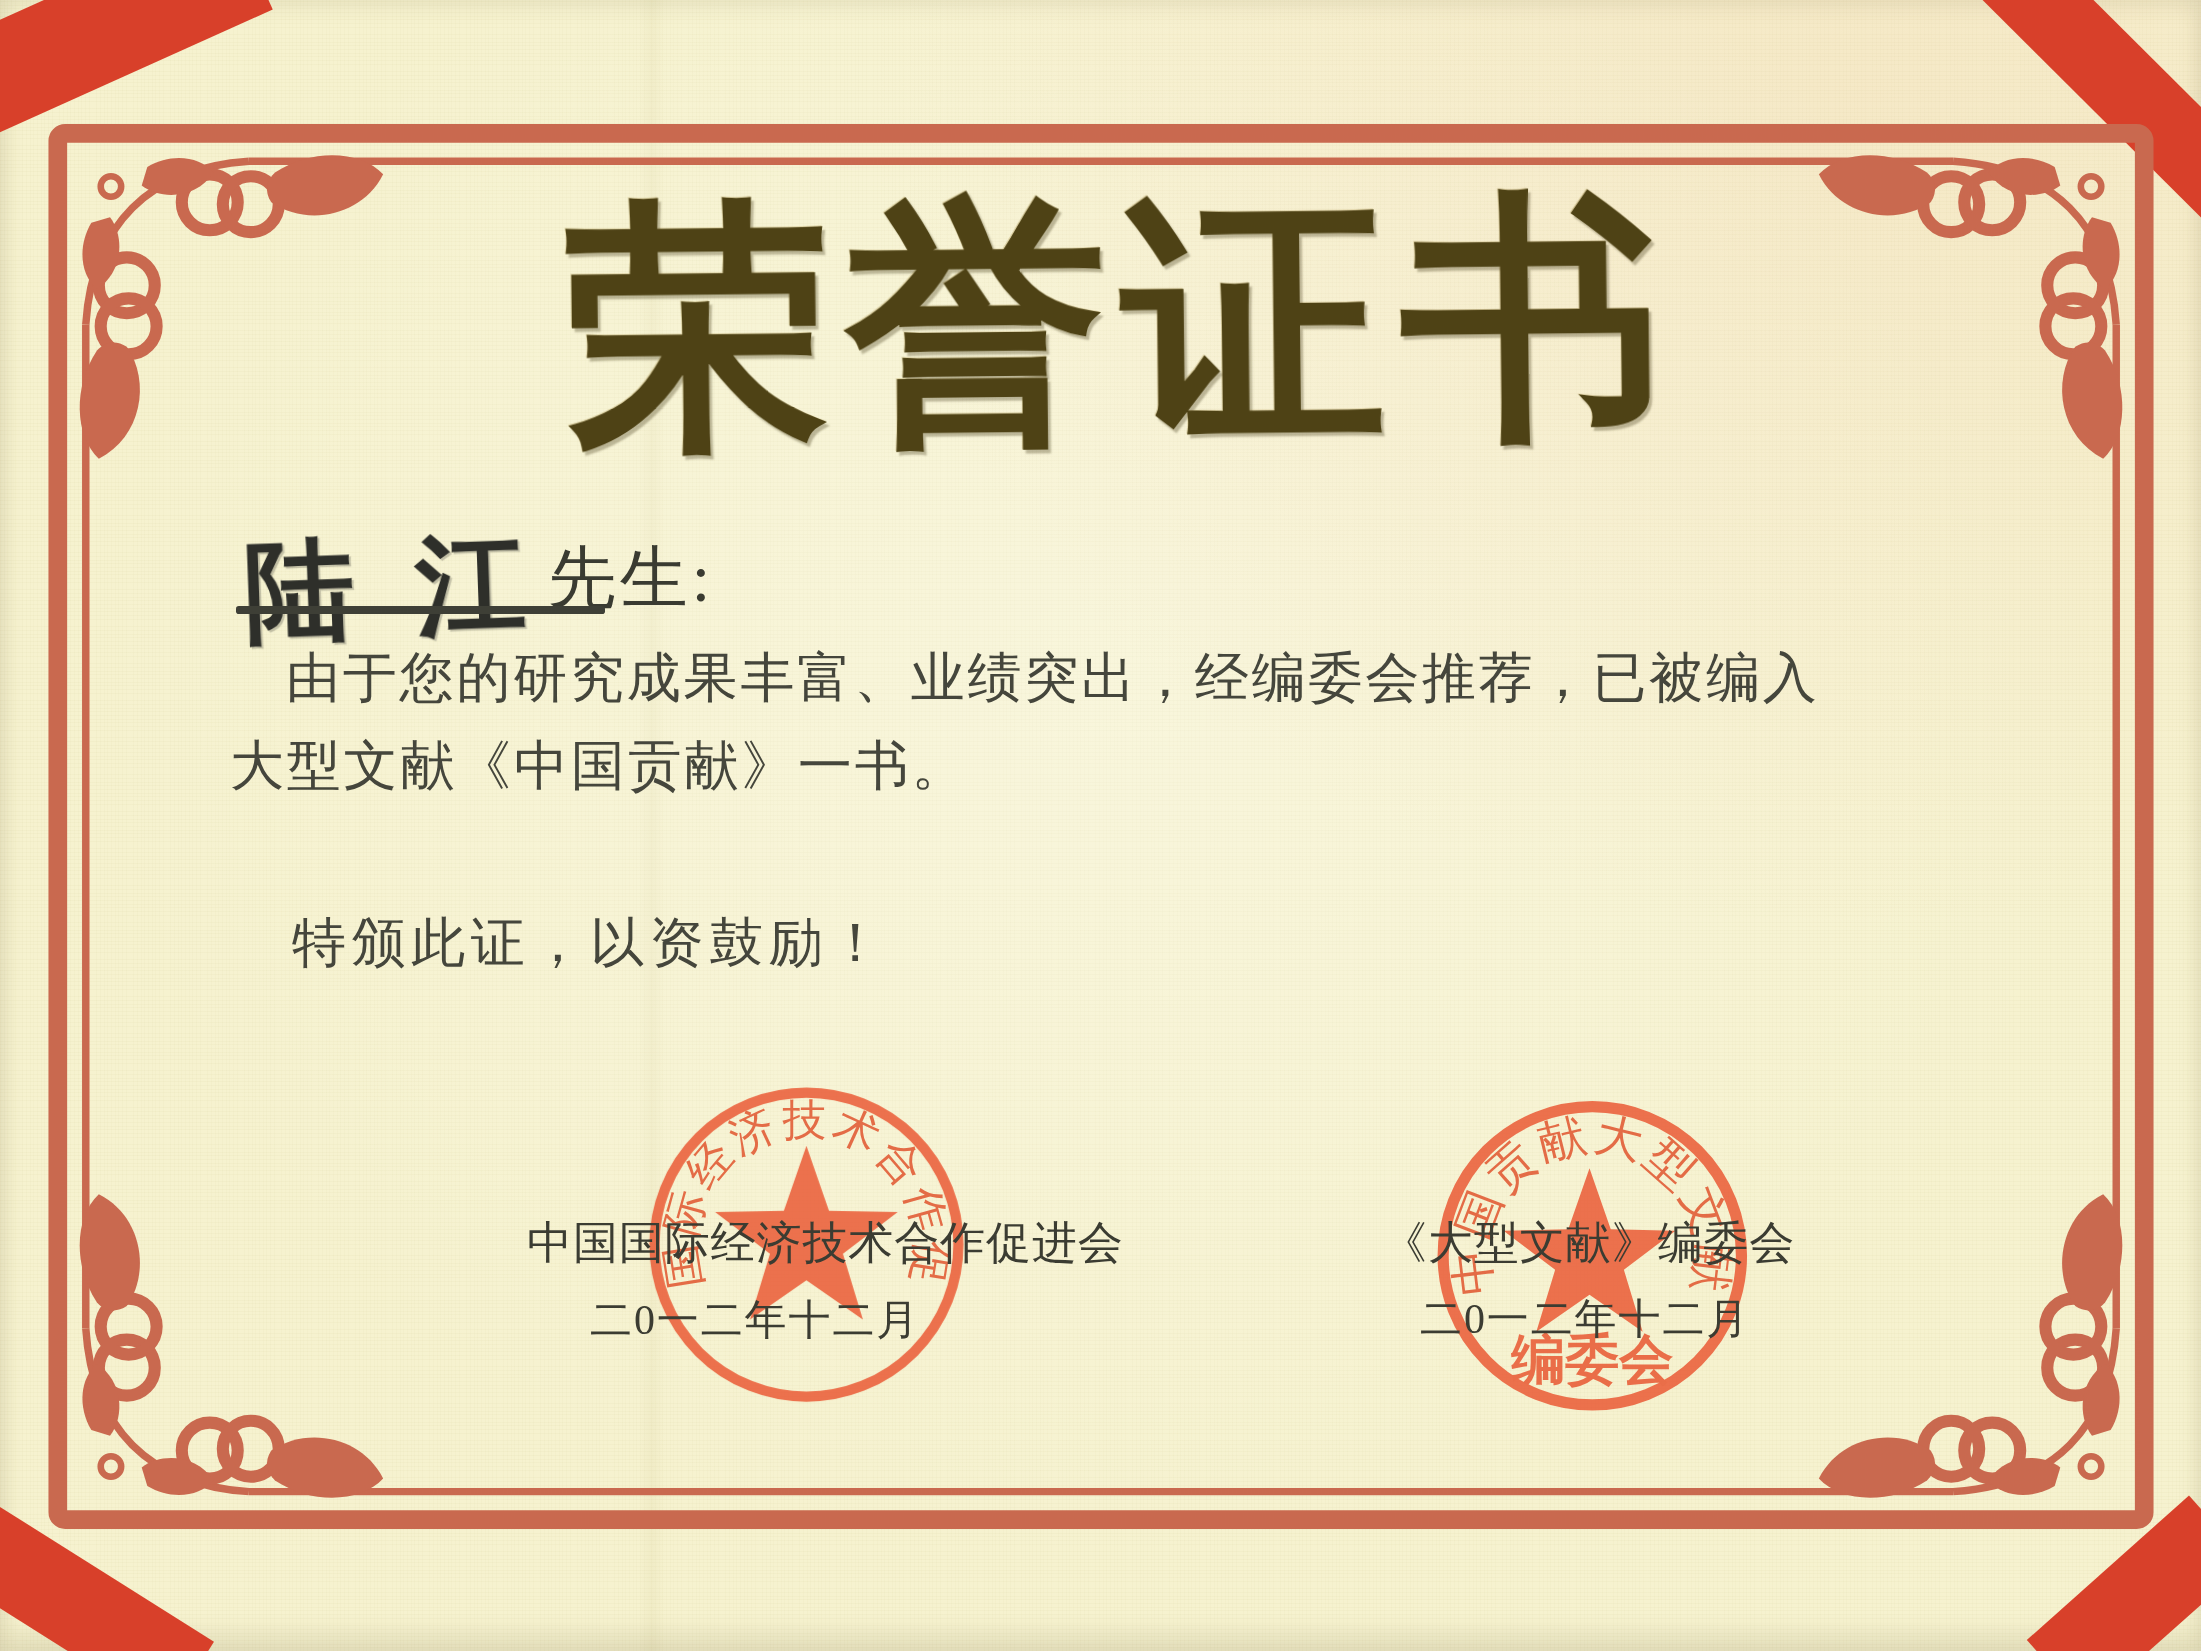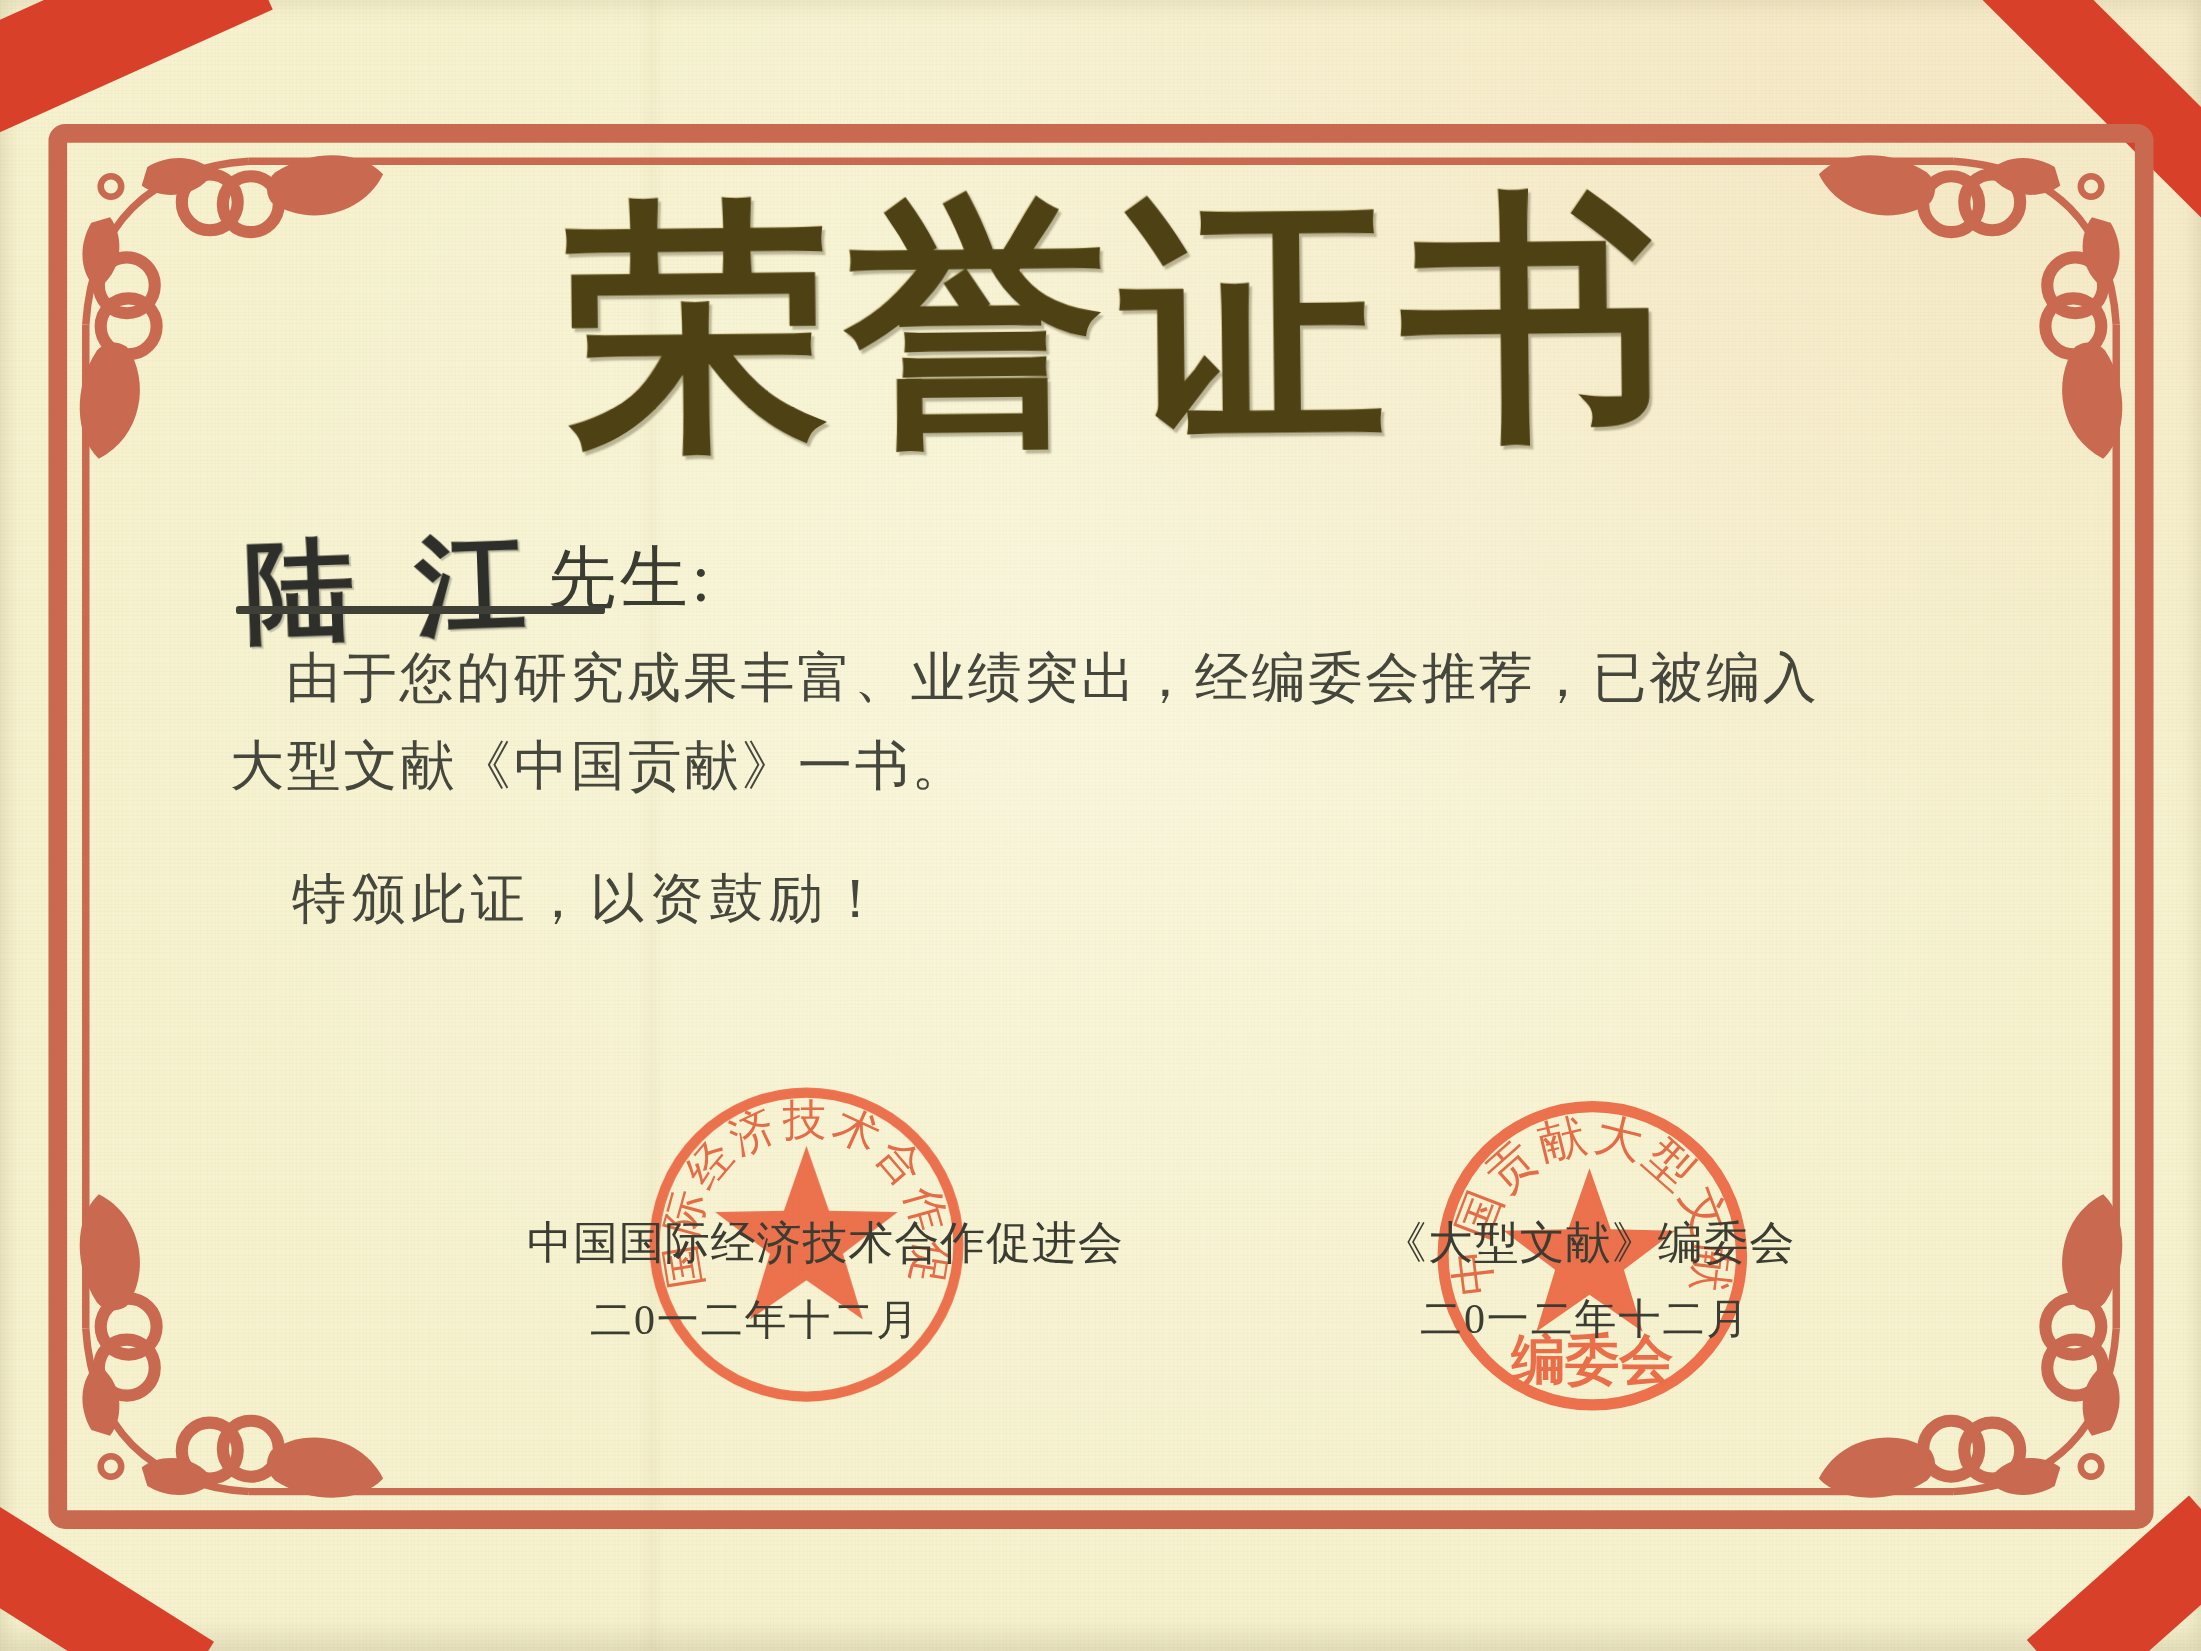--- a/index.html
+++ b/index.html
@@ -32,21 +32,21 @@
     position:absolute; left:548px; top:533px; font-size:68px; color:#3a3b31;
     letter-spacing:3.7px; white-space:nowrap;
   }
   .name-underline{
     position:absolute; left:236px; top:606px; width:369px; height:8.4px;
     background:#3e3f36; border-radius:2.8px;
   }
   .body-block{position:absolute; left:230px; top:651px; width:1846px; color:#45463c;}
   .body-line{font-size:54px; letter-spacing:2.8px; line-height:1.0; white-space:nowrap;}
   .body-line.first{text-indent:56px; margin-bottom:34px;}
-  .closing-line{margin-top:70px; text-indent:62px; font-size:54px; letter-spacing:5.6px; white-space:nowrap;}
+  .closing-line{margin-top:114px; text-indent:62px; font-size:54px; letter-spacing:5.6px; white-space:nowrap;}
   .sig{position:absolute; color:#3b3c32; white-space:nowrap;}
   .sig.org-left {left:527px;  top:1213px; font-size:45px; letter-spacing:0.9px;}
   .sig.date-left{left:590px;  top:1292px; font-size:42px; letter-spacing:1.9px;}
   .sig.org-right{left:1382px; top:1213px; font-size:45px; letter-spacing:0.9px;}
   .sig.date-right{left:1420px;top:1291px; font-size:42px; letter-spacing:1.9px;}
 </style>
 </head>
 <body>
 
 <div class="certificate">

